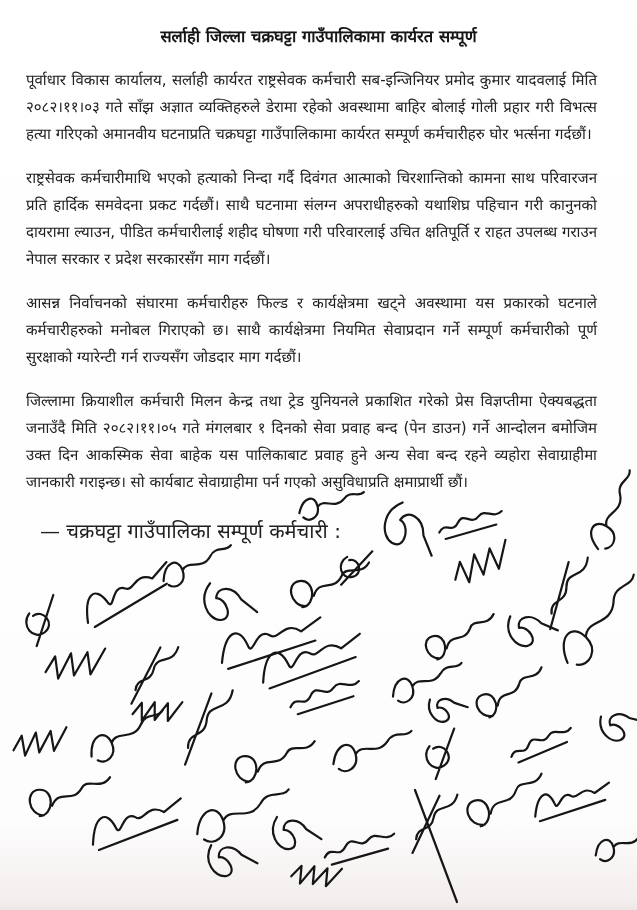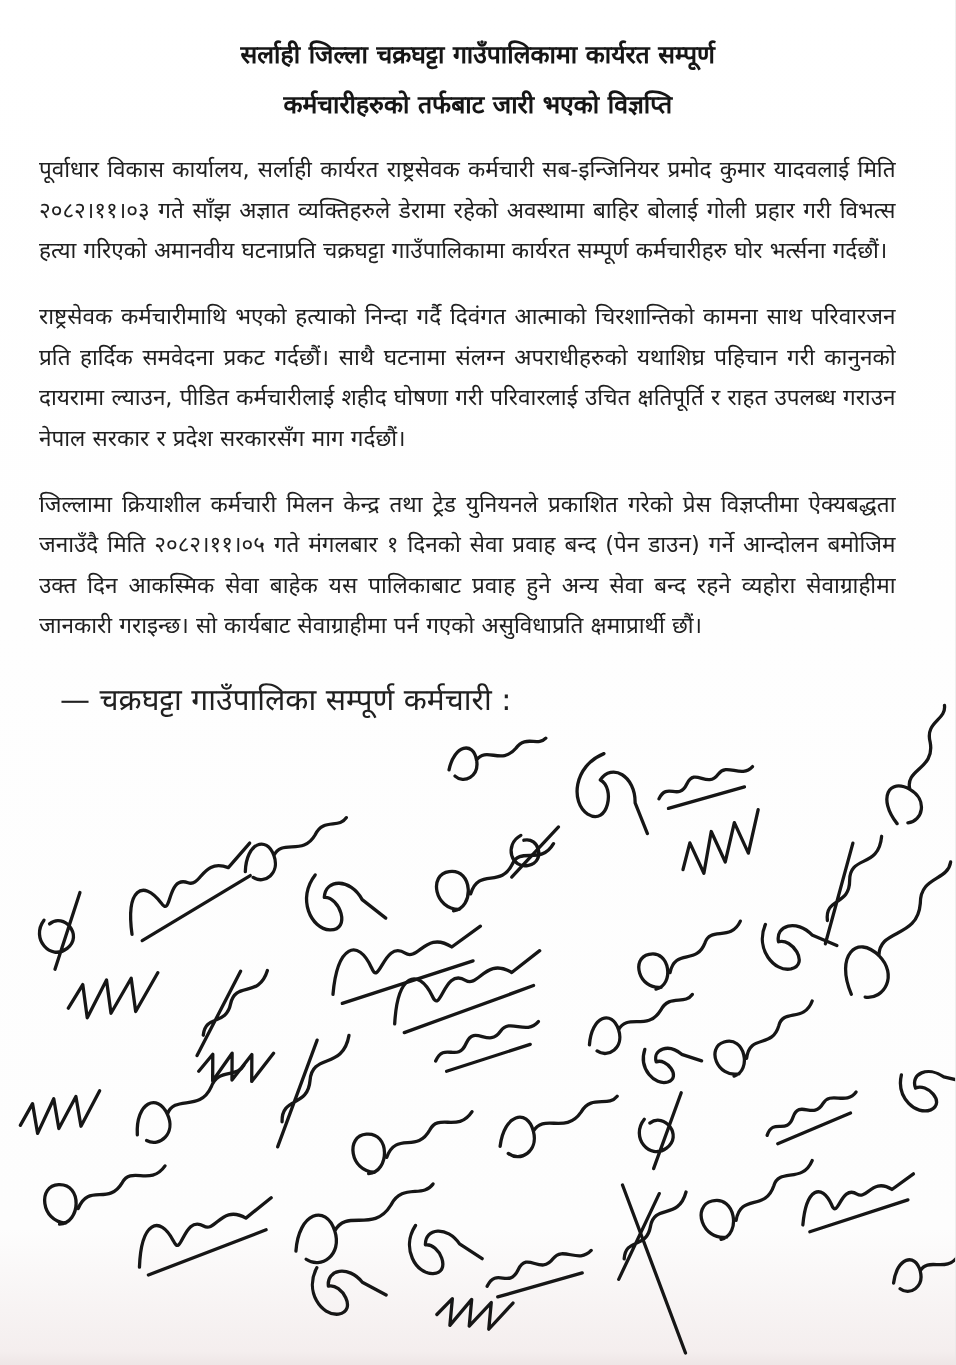--- a/index.html
+++ b/index.html
@@ -48,26 +48,26 @@
     pointer-events: none;
   }
 </style>
 </head>
 <body>
 
 <div class="page">
 
   <div class="title">
     <span class="tline">सर्लाही जिल्ला चक्रघट्टा गाउँपालिकामा कार्यरत सम्पूर्ण</span>
-    <span class="tline">कर्मचारीहरुको तर्फबाट जारी भएको विज्ञप्ति</span>
   </div>
 
   <div class="bodytext">
     <p class="para">पूर्वाधार विकास कार्यालय, सर्लाही कार्यरत राष्ट्रसेवक कर्मचारी सब-इन्जिनियर प्रमोद कुमार यादवलाई मिति २०८२।११।०३ गते साँझ अज्ञात व्यक्तिहरुले डेरामा रहेको अवस्थामा बाहिर बोलाई गोली प्रहार गरी विभत्स हत्या गरिएको अमानवीय घटनाप्रति चक्रघट्टा गाउँपालिकामा कार्यरत सम्पूर्ण कर्मचारीहरु घोर भर्त्सना गर्दछौं।</p>
     <p class="para">राष्ट्रसेवक कर्मचारीमाथि भएको हत्याको निन्दा गर्दै दिवंगत आत्माको चिरशान्तिको कामना साथ परिवारजन प्रति हार्दिक समवेदना प्रकट गर्दछौं। साथै घटनामा संलग्न अपराधीहरुको यथाशिघ्र पहिचान गरी कानुनको दायरामा ल्याउन, पीडित कर्मचारीलाई शहीद घोषणा गरी परिवारलाई उचित क्षतिपूर्ति र राहत उपलब्ध गराउन नेपाल सरकार र प्रदेश सरकारसँग माग गर्दछौं।</p>
+    <p class="para">आसन्न निर्वाचनको संघारमा कर्मचारीहरु फिल्ड र कार्यक्षेत्रमा खट्ने अवस्थामा यस प्रकारको घटनाले कर्मचारीहरुको मनोबल गिराएको छ। साथै कार्यक्षेत्रमा नियमित सेवाप्रदान गर्ने सम्पूर्ण कर्मचारीको पूर्ण सुरक्षाको ग्यारेन्टी गर्न राज्यसँग जोडदार माग गर्दछौं।</p>
     <p class="para">जिल्लामा क्रियाशील कर्मचारी मिलन केन्द्र तथा ट्रेड युनियनले प्रकाशित गरेको प्रेस विज्ञप्तीमा ऐक्यबद्धता जनाउँदै मिति २०८२।११।०५ गते मंगलबार १ दिनको सेवा प्रवाह बन्द (पेन डाउन) गर्ने आन्दोलन बमोजिम उक्त दिन आकस्मिक सेवा बाहेक यस पालिकाबाट प्रवाह हुने अन्य सेवा बन्द रहने व्यहोरा सेवाग्राहीमा जानकारी गराइन्छ। सो कार्यबाट सेवाग्राहीमा पर्न गएको असुविधाप्रति क्षमाप्रार्थी छौं।</p>
   </div>
 
   <div class="closing">— चक्रघट्टा गाउँपालिका सम्पूर्ण कर्मचारी :</div>
 
   <svg class="sig-layer" viewBox="0 0 637 910" width="637" height="910" xmlns="http://www.w3.org/2000/svg">
       <path d="M8,22 C16,2 32,2 32,18 C32,32 18,36 12,28 M32,18 C42,8 52,26 66,14 C76,4 84,16 92,10" transform="translate(290 497) rotate(-10) scale(0.8)" fill="none" stroke="#161616" stroke-width="2.2" stroke-linecap="round" stroke-linejoin="round" vector-effect="non-scaling-stroke"></path>
       <path d="M26,0 C10,12 14,34 26,38 C40,42 38,18 28,16 C32,4 48,8 52,24 L64,40" transform="translate(375 495) rotate(15) scale(1.1)" fill="none" stroke="#161616" stroke-width="2.2" stroke-linecap="round" stroke-linejoin="round" vector-effect="non-scaling-stroke"></path>
       <path d="M2,20 C10,8 16,24 24,12 C32,0 38,18 48,8 C56,0 64,14 74,6 M8,28 L66,20" transform="translate(435 515) rotate(-8) scale(0.9)" fill="none" stroke="#161616" stroke-width="2.2" stroke-linecap="round" stroke-linejoin="round" vector-effect="non-scaling-stroke"></path>
       <path d="M8,22 C16,2 32,2 32,18 C32,32 18,36 12,28 M32,18 C42,8 52,26 66,14 C76,4 84,16 92,10" transform="translate(575 545) rotate(-60) scale(1)" fill="none" stroke="#161616" stroke-width="2.2" stroke-linecap="round" stroke-linejoin="round" vector-effect="non-scaling-stroke"></path>

